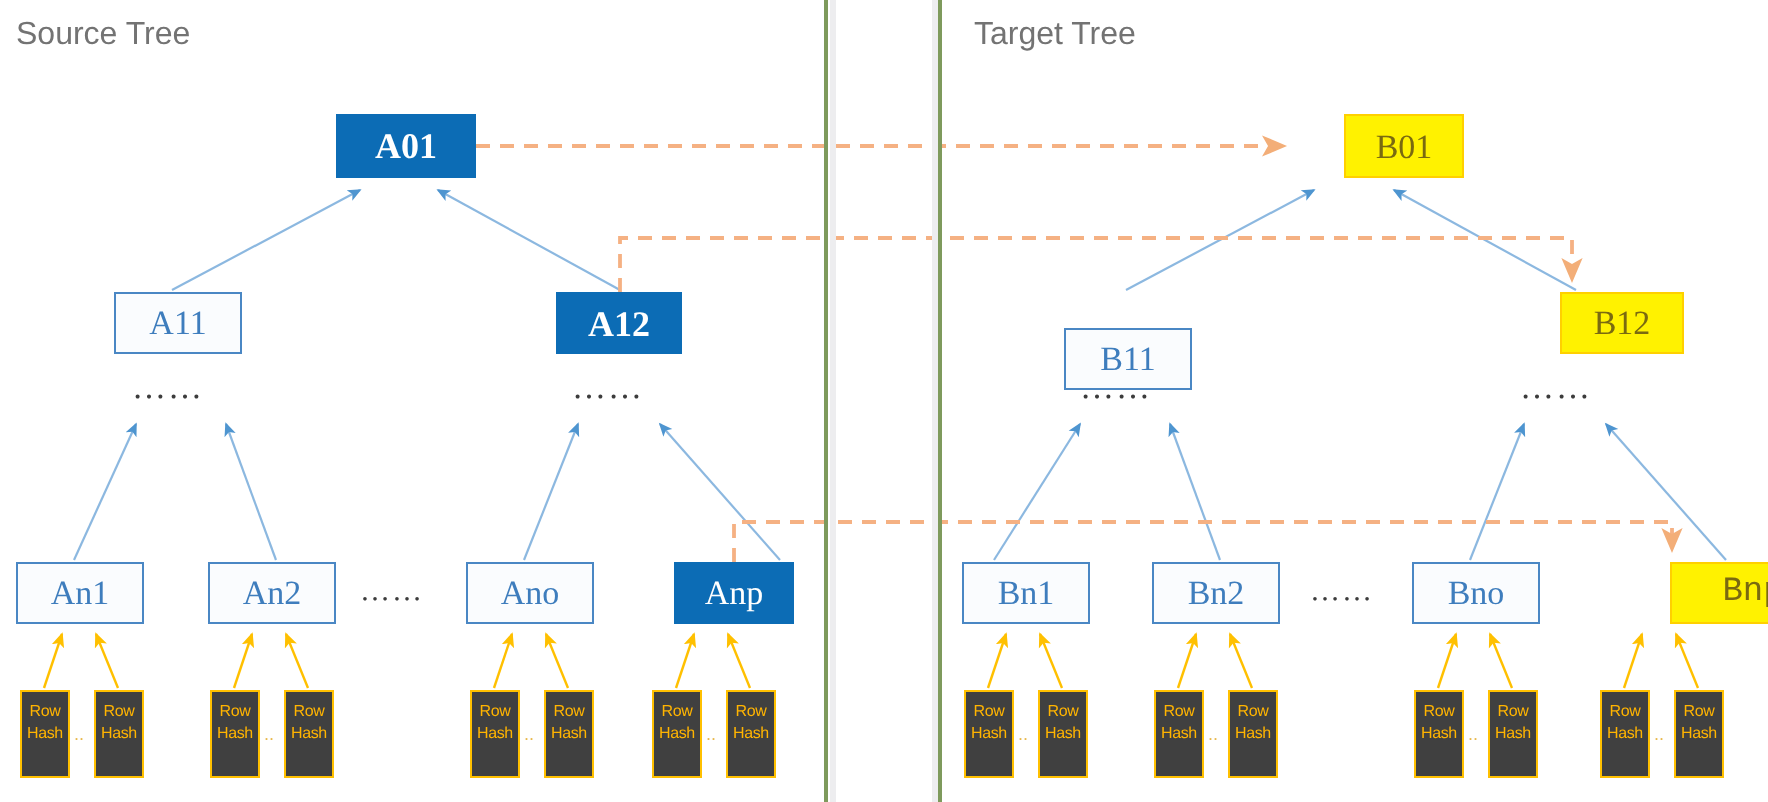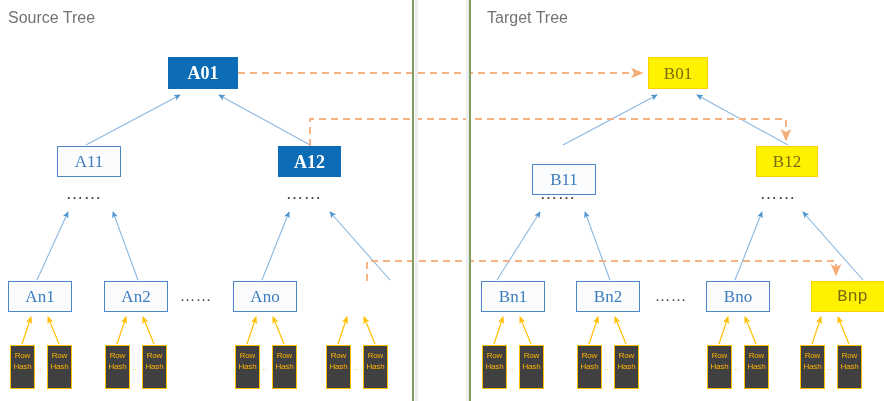--- a/index.html
+++ b/index.html
@@ -52,20 +52,21 @@
   
   .n-tgt-plain {
     background: #FAFCFE;
     border: 1px solid #4A87C4;
     color: #3E7DBD;
   }
   .n-tgt-hl {
     background: #FFF200;
     border: 1px solid #FFD000;
     color: #7A6A10;
+    margin-left: 24px;
   }
   .rowhash {
     position: absolute;
     box-sizing: border-box;
     background: #404040;
     border: 1px solid #FFC000;
     color: #FFB400;
     font-family: "Liberation Sans", sans-serif;
     font-size: 8px;
     line-height: 11px;
@@ -218,20 +219,21 @@
 
   <div class="node n-src-hl" style="left:278px; top:146px; width:63px; height:31px; font-size:18px; font-weight:bold;">A12</div>
 
   <div class="ellipsis-dots" style="left:66px; top:184px; font-size:17px;">……</div>
   <div class="ellipsis-dots" style="left:286px; top:184px; font-size:17px;">……</div>
 
   <div class="node n-src-plain" style="left:8px; top:281px; width:64px; height:31px; font-size:17px;">An1</div>
   <div class="node n-src-plain" style="left:104px; top:281px; width:64px; height:31px; font-size:17px;">An2</div>
   <div class="ellipsis-dots" style="left:180px; top:288px; font-size:15px;">……</div>
   <div class="node n-src-plain" style="left:233px; top:281px; width:64px; height:31px; font-size:17px;">Ano</div>
+  <div class="node n-src-hl" style="left:337px; top:281px; width:60px; height:31px; font-size:17px;">Anp</div>
 
   <div class="rowhash" style="left:10px; top:345px; width:25px; height:44px;">
     <span>Row</span>
     <span>Hash</span>
   </div>
   <div class="mini-dots" style="left:37px; top:362px;">..</div>
   <div class="rowhash" style="left:47px; top:345px; width:25px; height:44px;">
     <span>Row</span>
     <span>Hash</span>
   </div>

